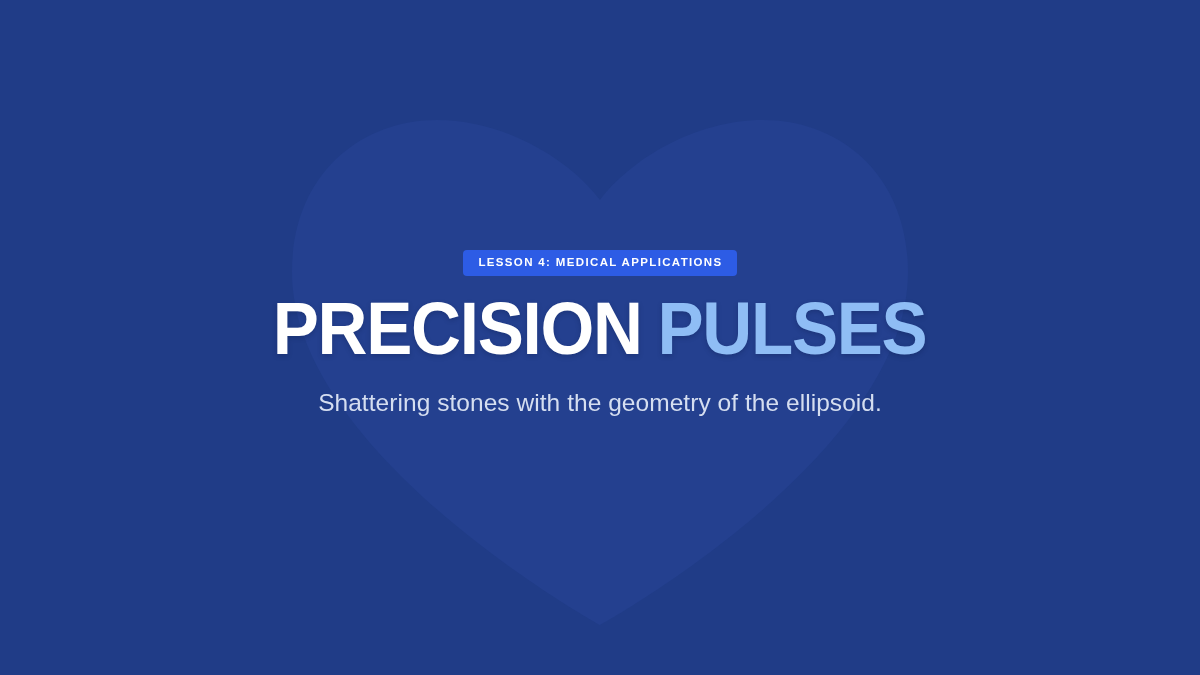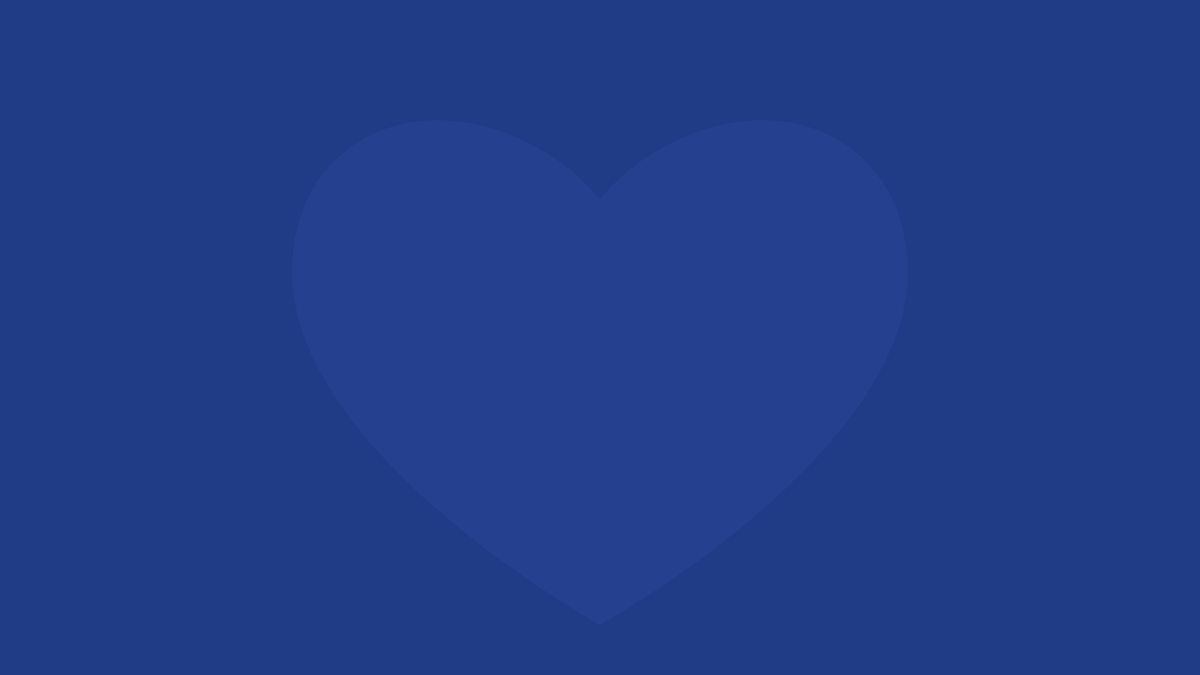--- a/index.html
+++ b/index.html
@@ -115,13 +115,24 @@
       <path d="M600 625
                C 600 625, 292 455, 292 272
                C 292 175, 360 120, 437 120
                C 505 120, 570 160, 600 200
                C 630 160, 695 120, 763 120
                C 840 120, 908 175, 908 272
                C 908 455, 600 625, 600 625 Z" fill="#24408F"></path>
     </svg>
   </div>
 
+  <div class="content">
+
+    <div class="badge">LESSON 4: MEDICAL APPLICATIONS</div>
+
+    <div class="headline">
+      <span class="part-primary">PRECISION</span><span class="gap"></span><span class="part-accent">PULSES</span>
+    </div>
+
+    <div class="subtitle">Shattering stones with the geometry of the ellipsoid.</div>
+
+  </div>
 </div>
 
 </body></html>

